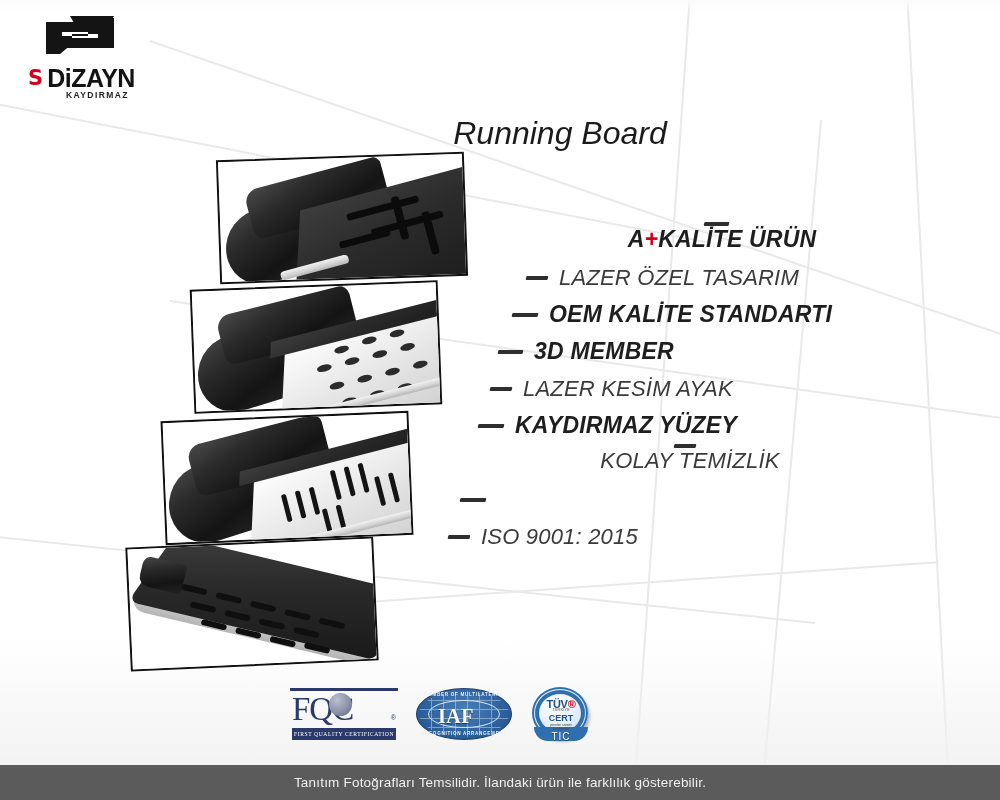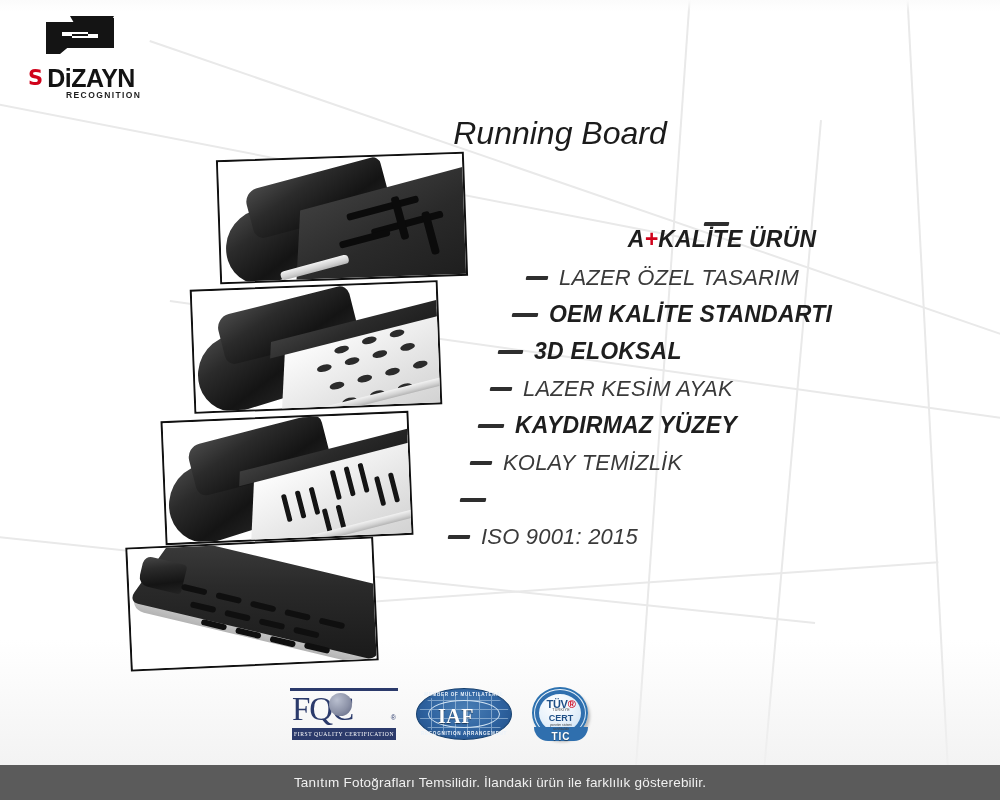--- a/index.html
+++ b/index.html
@@ -160,21 +160,21 @@
   .tuv-mark {
     position:absolute; left:0; right:0; top:13px; text-align:center;
     font-size:11px; font-weight:bold; color:#1f4f86; letter-spacing:-0.3px;
   }
   .tuv-mark .r { color:#d0021b; }
   .tuv-sub { position:absolute; left:0; right:0; top:23px; text-align:center; font-size:3.6px; color:#3a3a3a; letter-spacing:0.3px; }
   .tuv-cert { position:absolute; left:0; right:0; top:28px; text-align:center; font-size:9px; font-weight:bold; color:#1f4f86; }
   .tuv-tiny { position:absolute; left:0; right:0; top:38px; text-align:center; font-size:3.2px; color:#444; line-height:4px; }
   .tuv-tic {
     position:absolute; left:0; right:0; bottom:1px; text-align:center;
-    font-size:10px; font-weight:bold; color:#ffffff; letter-spacing:1px;
+    font-size:10px; font-weight:normal; color:#ffffff; letter-spacing:1px;
     text-shadow:0 1px 1px rgba(0,0,0,.45);
   }
   .tuv-band {
     position:absolute; left:4px; bottom:2px; width:54px; height:14px;
     border-radius:0 0 40px 40px; background:#2f6fae;
   }
 
   
   #footer {
     position:absolute; left:0; bottom:0; width:1000px; height:35px;
@@ -203,21 +203,21 @@
 
   <div id="logo">
     <svg class="smark" viewBox="0 0 80 48">
       <path d="M6 8 L62 8 L56 18 L22 18 L22 22 L48 22 L48 12 L60 4 L74 4 L74 34 L20 34 L26 24 L58 24 L58 20 L32 20 L32 30 L20 40 L6 40 Z" fill="#141414"></path>
       <path d="M30 2 L74 2 L70 9 L34 9 Z" fill="#141414"></path>
     </svg>
     <div class="wordmark">
       <span class="wm-s">S</span>
       <span class="wm-name">DiZAYN</span>
     </div>
-    <div class="wm-sub">RECOGNITION</div>
+    <div class="wm-sub">KAYDIRMAZ</div>
   </div>
 
   <div id="subtitle">Running Board</div>
 
   <div class="frame" style="left:218px; top:156px; width:248px; height:124px; transform:rotate(-2.0deg);">
     <div class="photo">
       <div class="cap" style="left:4px; top:46px; width:96px; height:74px; border-radius:46px 8px 8px 40px; transform:rotate(-16deg);"></div>
       <div class="cap" style="left:28px; top:14px; width:140px; height:50px; border-radius:14px 8px 4px 10px; transform:rotate(-13deg);"></div>
       <div class="tread-dark" style="left:72px; top:28px; width:230px; height:120px; transform:rotate(-13deg) skewX(-18deg);"></div>
       <div class="groove" style="left:126px; top:48px; width:74px; height:7px; transform:rotate(-13deg); border-radius:3px; background:#0b0b0b;"></div>
@@ -307,34 +307,34 @@
     </div>
 
     <div class="feat bold" style="margin-left:72px;">
       <span class="dash" style="width:26px;"></span>
       <span class="feat-text">OEM KALİTE STANDARTI</span>
     </div>
 
 
     <div class="feat bold" style="margin-left:58px;">
       <span class="dash" style="width:25px;"></span>
-      <span class="feat-text">3D ELOKSAL</span>
+      <span class="feat-text">3D MEMBER</span>
     </div>
 
     <div class="feat reg" style="margin-left:50px;">
       <span class="dash" style="width:22px;"></span>
       <span class="feat-text">LAZER KESİM AYAK</span>
     </div>
 
     <div class="feat bold" style="margin-left:38px;">
       <span class="dash" style="width:26px;"></span>
       <span class="feat-text">KAYDIRMAZ YÜZEY</span>
     </div>
 
-    <div class="feat reg" style="margin-left:30px;">
+    <div class="feat reg" style="margin-left:30px;flex-direction:column;">
       <span class="dash" style="width:22px;"></span>
       <span class="feat-text">KOLAY TEMİZLİK</span>
     </div>
 
     <div class="feat bold" style="margin-left:20px;">
       <span class="dash" style="width:26px;"></span>
     </div>
 
     <div class="feat reg" style="margin-left:8px;">
       <span class="dash" style="width:22px;"></span>

